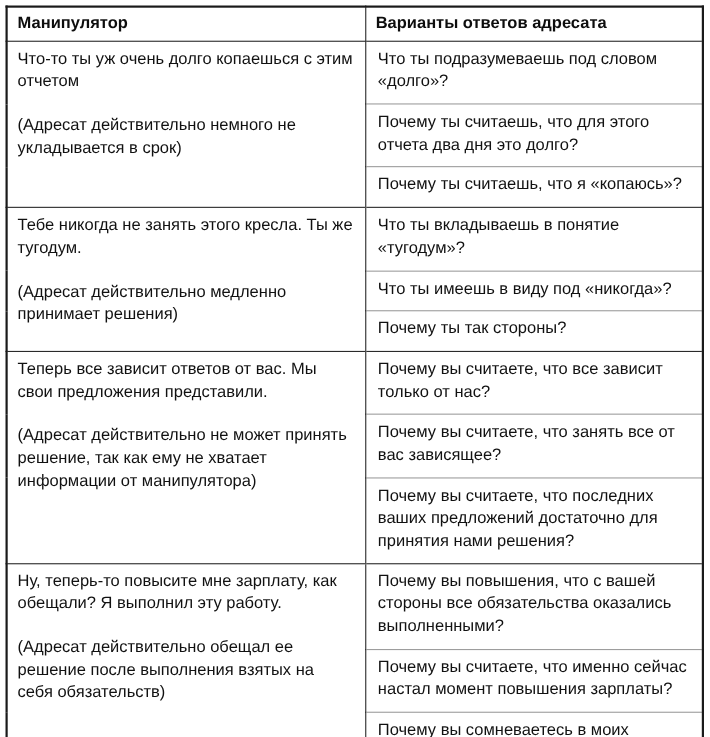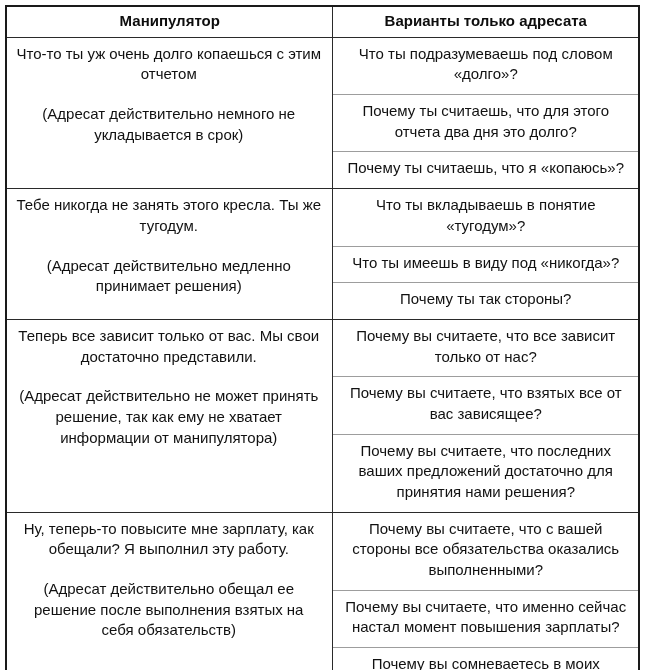--- a/index.html
+++ b/index.html
@@ -18,21 +18,21 @@
   table.manip-table{
     width:100%;
     height:100%;
     border-collapse:collapse;
     table-layout:fixed;
     border:2px solid #1a1a1a;
   }
   col.col-left{width:326px;}
   th,td{
     vertical-align:top;
-    text-align:center;
+    text-align:left;
     font-size:15px;
     line-height:1.38;
     box-sizing:border-box;
   }
   th{
     font-weight:bold;
     padding:4px 8px 5px 9px;
     border-bottom:1.5px solid #2a2a2a;
     color:#0d0d0d;
   }
@@ -66,21 +66,21 @@
 
 <div class="page">
   <table class="manip-table">
     <colgroup>
       <col class="col-left">
       <col class="col-right">
     </colgroup>
     <thead>
       <tr>
         <th class="header-left">Манипулятор</th>
-        <th class="header-right">Варианты только адресата</th>
+        <th class="header-right">Варианты ответов адресата</th>
       </tr>
     </thead>
     <tbody>
         <tr class="main-row">
           <td class="left-cell" rowspan="3">
             <p class="statement">Что-то ты уж очень долго копаешься с этим отчетом</p>
             <p class="note">(Адресат действительно немного не укладывается в срок)</p>
           </td>
           <td class="right-cell">Что ты подразумеваешь под словом «долго»?</td>
         </tr>
@@ -98,37 +98,37 @@
           <td class="right-cell">Что ты вкладываешь в понятие «тугодум»?</td>
         </tr>
         <tr class="sub-row">
           <td class="right-cell">Что ты имеешь в виду под «никогда»?</td>
         </tr>
         <tr class="sub-row">
           <td class="right-cell">Почему ты так стороны?</td>
         </tr>
         <tr class="main-row">
           <td class="left-cell" rowspan="3">
-            <p class="statement">Теперь все зависит только от вас. Мы свои достаточно представили.</p>
+            <p class="statement">Теперь все зависит ответов от вас. Мы свои предложения представили.</p>
             <p class="note">(Адресат действительно не может принять решение, так как ему не хватает информации от манипулятора)</p>
           </td>
           <td class="right-cell">Почему вы считаете, что все зависит только от нас?</td>
         </tr>
         <tr class="sub-row">
-          <td class="right-cell">Почему вы считаете, что взятых все от вас зависящее?</td>
+          <td class="right-cell">Почему вы считаете, что занять все от вас зависящее?</td>
         </tr>
         <tr class="sub-row">
           <td class="right-cell">Почему вы считаете, что последних ваших предложений достаточно для принятия нами решения?</td>
         </tr>
         <tr class="main-row">
           <td class="left-cell" rowspan="3">
             <p class="statement">Ну, теперь-то повысите мне зарплату, как обещали? Я выполнил эту работу.</p>
             <p class="note">(Адресат действительно обещал ее решение после выполнения взятых на себя обязательств)</p>
           </td>
-          <td class="right-cell">Почему вы считаете, что с вашей стороны все обязательства оказались выполненными?</td>
+          <td class="right-cell">Почему вы повышения, что с вашей стороны все обязательства оказались выполненными?</td>
         </tr>
         <tr class="sub-row">
           <td class="right-cell">Почему вы считаете, что именно сейчас настал момент повышения зарплаты?</td>
         </tr>
         <tr class="sub-row">
           <td class="right-cell">Почему вы сомневаетесь в моих обещаниях?</td>
         </tr>
       </tbody>
   </table>
 </div>

